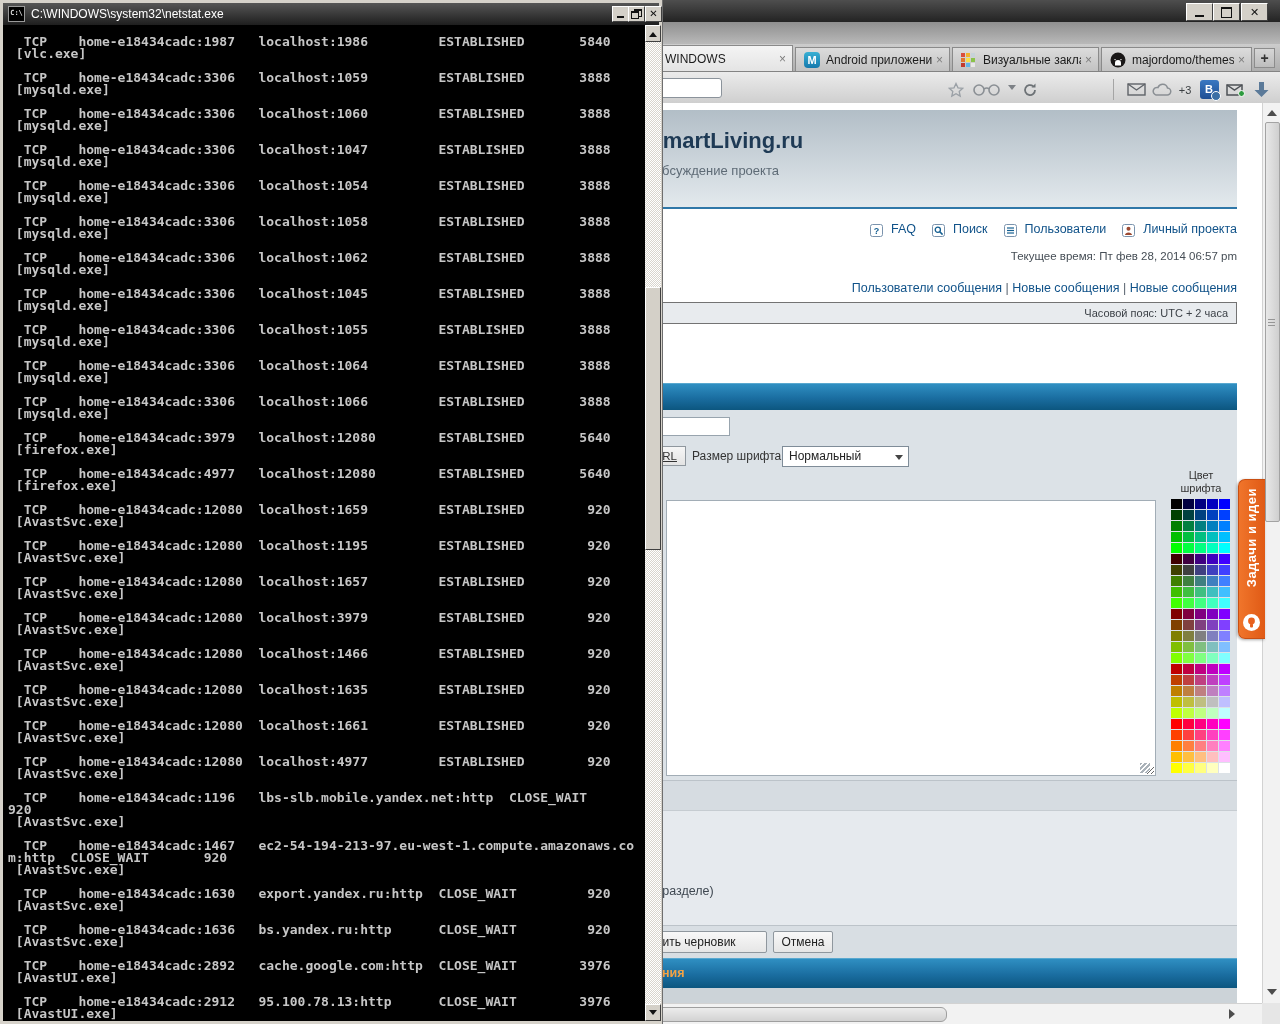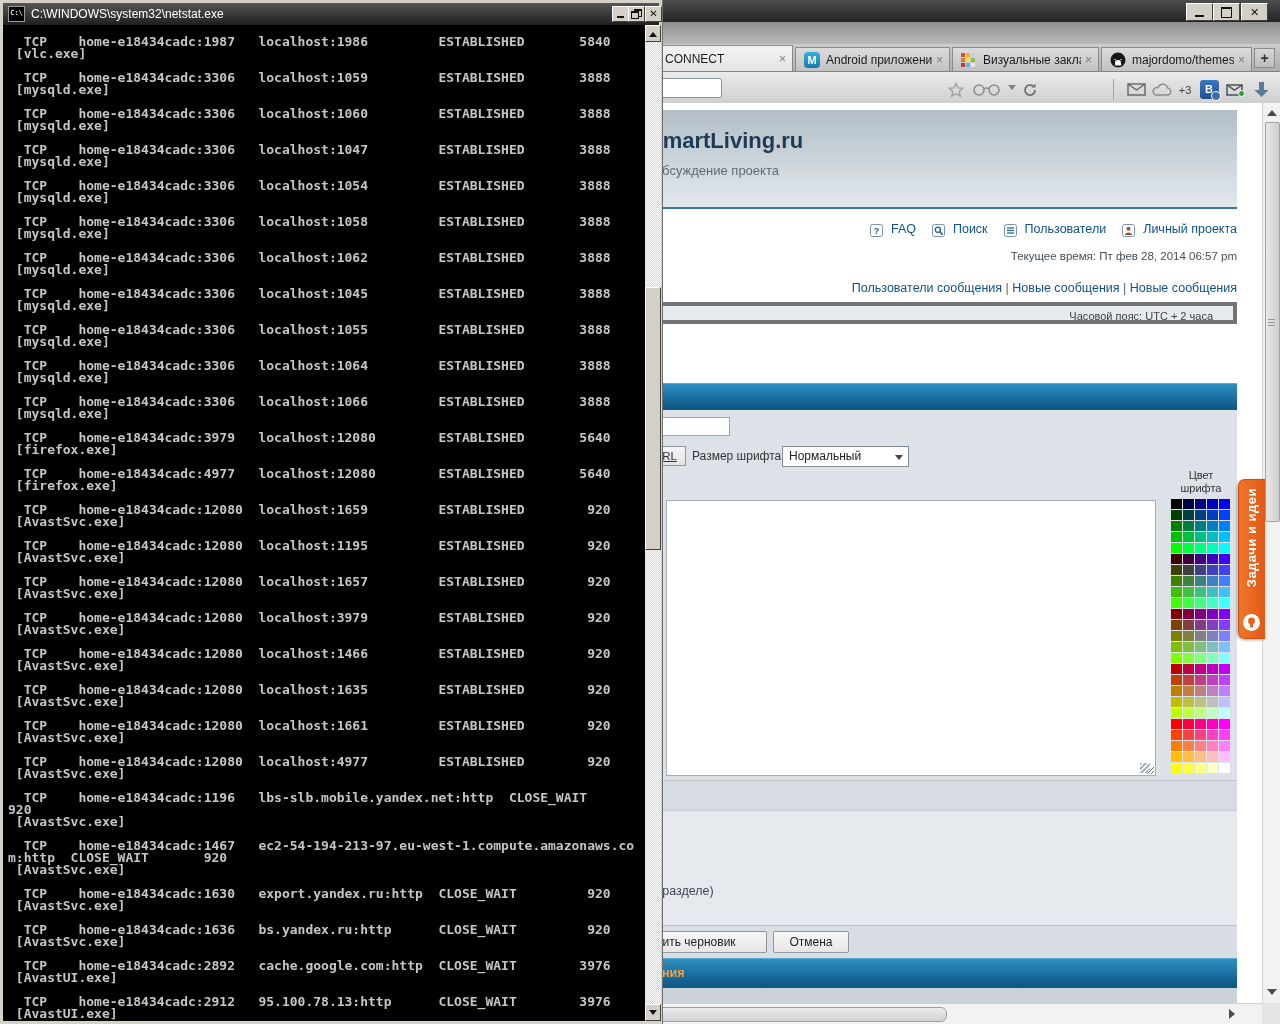--- a/index.html
+++ b/index.html
@@ -48,22 +48,22 @@
   #f-header{left:560px;top:7px;width:677px;height:97px;background:linear-gradient(180deg,#b2bec7,#e3e9ed);}
   #f-title{left:88px;top:18px;font:bold 22px "Liberation Sans",sans-serif;color:#1e3a55;}
   #f-subtitle{left:92px;top:53px;font-size:13px;color:#5e6b76;}
   #f-rule{left:560px;top:104px;width:677px;height:2px;background:#2f77a8;}
   #f-navlinks{left:660px;top:119px;width:577px;text-align:right;font-size:12.5px;}
   #f-navlinks a{color:#105289;text-decoration:none;margin-left:16px;white-space:nowrap;}
   #f-navlinks svg,#f-navlinks .navico{vertical-align:-2px;margin-right:4px;}
   #f-time{left:660px;top:147px;width:577px;text-align:right;font-size:11.5px;color:#454d55;}
   #f-msglinks{left:660px;top:178px;width:577px;text-align:right;font-size:12.5px;color:#5a6570;}
   #f-msglinks a{color:#105289;text-decoration:none;}
-  #f-tzbar{left:560px;top:199px;width:677px;height:22px;background:#e8ebee;border:4px solid #737373;box-sizing:border-box;
-           text-align:right;font-size:11px;color:#3a3f45;line-height:20px;padding-right:20px;}
+  #f-tzbar{left:560px;top:199px;width:677px;height:22px;background:#e8ebee;border:1px solid #737373;box-sizing:border-box;
+           text-align:right;font-size:11px;color:#3a3f45;line-height:20px;padding-right:8px;}
   .bluebar{left:560px;width:677px;background:linear-gradient(180deg,#2f8fc2 0%,#1a6da0 55%,#0c567f 100%);border-top:1px solid #59a8cf;box-sizing:border-box;}
   #f-postbar{top:280px;height:27px;}
   #f-editorpanel{left:560px;top:307px;width:677px;height:370px;background:#dce2e7;}
   #f-subject{left:560px;top:314px;width:170px;height:19px;background:#fff;border:1px solid #98a4ae;box-sizing:border-box;}
   #f-urlbtn{left:645px;top:343px;width:41px;height:20px;background:linear-gradient(180deg,#f6f6f6,#e3e3e3);
             border:1px solid #8f979e;box-sizing:border-box;font-size:11.5px;color:#333;text-decoration:underline;
             text-align:center;line-height:18px;}
   #f-fslabel{left:692px;top:346px;font-size:12px;color:#333;}
   #f-fsselect{left:782px;top:343px;width:127px;height:21px;background:#fff;border:1px solid #7f8c98;box-sizing:border-box;
               font-size:12px;color:#222;line-height:19px;padding-left:6px;}
@@ -75,21 +75,21 @@
   #f-palette{left:1170px;top:395px;border-collapse:separate;border-spacing:1px;}
   #f-palette td{width:11px;height:10px;padding:0;}
   #f-band1{left:560px;top:677px;width:677px;height:31px;background:#d6dce1;border-top:1px solid #bcc3c9;border-bottom:1px solid #c6ccd1;box-sizing:border-box;}
   #f-lightpanel{left:560px;top:708px;width:677px;height:115px;background:#e6eaee;border-bottom:1px solid #bcc3c9;box-sizing:border-box;}
   #f-note{left:648px;top:781px;font-size:12.5px;color:#3f4851;}
   #f-btnband{left:560px;top:823px;width:677px;height:32px;background:#d8dee3;}
   .formbtn{position:absolute;top:828px;height:22px;background:linear-gradient(180deg,#f8f8f8,#e6e6e6);
            border:1px solid #8f979e;border-radius:2px;box-sizing:border-box;font-size:12px;color:#222;
            text-align:center;line-height:20px;}
   #f-draftbtn{left:590px;width:177px;}
-  #f-cancelbtn{left:773px;width:76px;}
+  #f-cancelbtn{left:773px;width:60px;}
   #f-attachbar{top:855px;height:30px;}
   #f-attachlabel{left:622px;top:863px;font:bold 12.5px "Liberation Sans",sans-serif;color:#f2a245;}
   #f-grayband2{left:560px;top:885px;width:677px;height:15px;background:#ccd3d8;}
 
   
   #feedback-tab{left:1238px;top:479px;width:27px;height:160px;z-index:3;
      background:linear-gradient(90deg,#f0752b,#e05a15);border:1px solid #c94f12;border-right:none;
      border-radius:7px 0 0 7px;box-sizing:border-box;box-shadow:-1px 1px 3px rgba(0,0,0,.35);}
   #feedback-tab .vtext{position:absolute;left:5px;top:8px;writing-mode:vertical-rl;transform:rotate(180deg);
      font:bold 13px "Liberation Sans",sans-serif;color:#fff;letter-spacing:.5px;white-space:nowrap;}
@@ -146,21 +146,21 @@
     <div class="winbtn" style="left:1213px;">
         <span class="glyph-max"></span>
       </div>
     <div class="winbtn" style="left:1241px;">
         <span class="glyph-x">✕</span>
       </div>
   </div>
   <div class="abs" id="b-menustrip"></div>
   <div class="abs" id="b-tabstrip">
       <div class="tab active" style="left: 652px; width: 141px; padding-left: 12px;">
-        <span class="tlabel">CONNECT</span>
+        <span class="tlabel">WINDOWS</span>
         <span class="tclose">×</span>
       </div>
       <div class="tab" style="left: 795px; width: 155px; padding-left: 8px;">
         <span class="fav mb">M</span>
         <span class="tlabel">Android приложение</span>
         <span class="tclose">×</span>
       </div>
       <div class="tab" style="left: 952px; width: 147px; padding-left: 8px;">
         <span class="fav mo">
           <i style="background:#d94f3d"></i>

